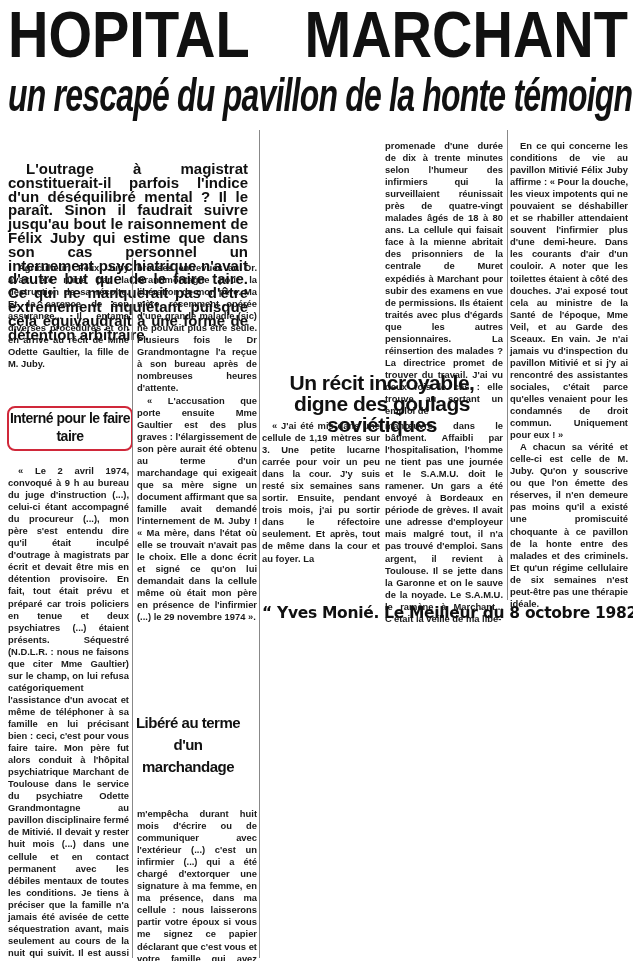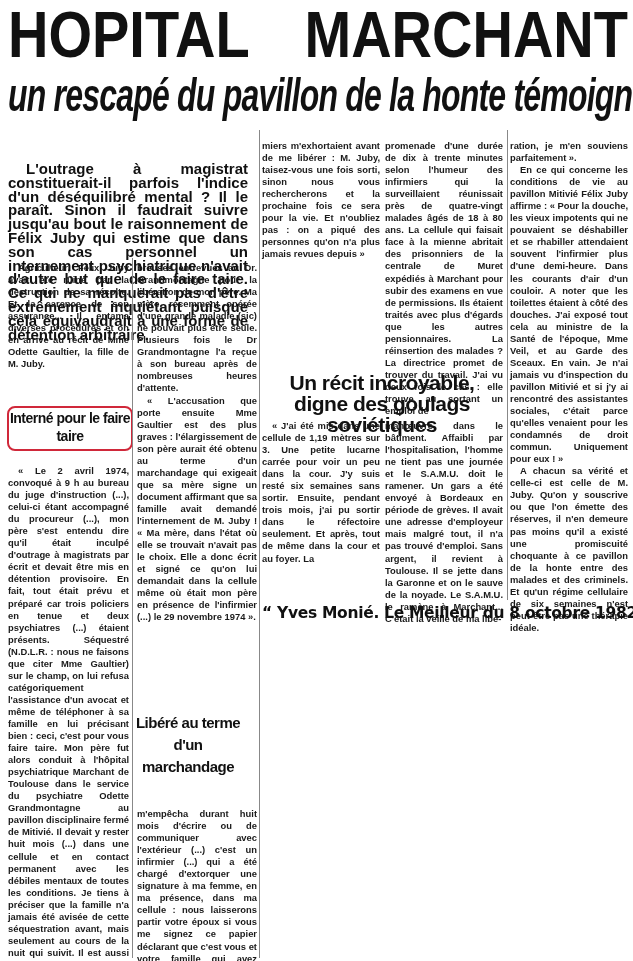--- a/index.html
+++ b/index.html
@@ -80,38 +80,36 @@
 
 <div class="inter-head" style="left:128px; top:712px; width:120px; font-size:15px; line-height:22px;">Libéré au terme d'un marchandage</div>
 
 <div class="col" style="left:137px; top:808px; width:120px;">
   <p class="noindent">m'empêcha durant huit mois d'écrire ou de communiquer avec l'extérieur (...) c'est un infirmier (...) qui a été chargé d'extorquer une signature à ma femme, en ma présence, dans ma cellule : nous laisserons partir votre époux si vous me signez ce papier déclarant que c'est vous et votre famille qui avez demandé l'internement. Ces mêmes infir-</p>
 </div>
 
 <div class="rule" style="left:259px; top:130px; height:828px;"></div>
 
 <div class="col" style="left:262px; top:140px; width:118px;">
-  <p class="noindent">miers m'exhortaient avant de me libérer : M. Juby, taisez-vous une fois sorti, sinon nous vous rechercherons et la prochaine fois ce sera pour la vie. Et n'oubliez pas : on a piqué des personnes qu'on n'a plus jamais revues depuis »</p>
 </div>
 
 <div class="col" style="left:385px; top:140px; width:118px;">
   <p class="noindent">promenade d'une durée de dix à trente minutes selon l'humeur des infirmiers qui la surveillaient réunissait près de quatre-vingt malades âgés de 18 à 80 ans. La cellule qui faisait face à la mienne abritait des prisonniers de la centrale de Muret expédiés à Marchant pour subir des examens en vue de permissions. Ils étaient traités avec plus d'égards que les autres pensionnaires. La réinsertion des malades ? La directrice promet de trouver du travail. J'ai vu deux fois le cas : elle trouve au sortant un emploi de</p>
 </div>
 
 <div class="inter-head" style="left:262px; top:372px; width:240px; font-size:21px; line-height:21px;">Un récit incroyable, digne des goulags soviétiques</div>
 
 <div class="col" style="left:262px; top:420px; width:118px;">
   <p>« J'ai été mis dans une cellule de 1,19 mètres sur 3. Une petite lucarne carrée pour voir un peu dans la cour. J'y suis resté six semaines sans sortir. Ensuite, pendant trois mois, j'ai pu sortir dans le réfectoire seulement. Et après, tout de même dans la cour et au foyer. La</p>
 </div>
 
 <div class="col" style="left:385px; top:420px; width:118px;">
   <p class="noindent">manœuvre dans le bâtiment. Affaibli par l'hospitalisation, l'homme ne tient pas une journée et le S.A.M.U. doit le ramener. Un gars a été envoyé à Bordeaux en période de grèves. Il avait une adresse d'employeur mais malgré tout, il n'a pas trouvé d'emploi. Sans argent, il revient à Toulouse. Il se jette dans la Garonne et on le sauve de la noyade. Le S.A.M.U. le ramène à Marchant... C'était la veille de ma libé-</p>
 </div>
 
 <div class="rule" style="left:507px; top:130px; height:470px;"></div>
 
 <div class="col" style="left:510px; top:140px; width:118px;">
-  <p class="noindent">ration, je m'en souviens parfaitement ».</p>
   <p>En ce qui concerne les conditions de vie au pavillon Mitivié Félix Juby affirme : « Pour la douche, les vieux impotents qui ne pouvaient se déshabiller et se rhabiller attendaient souvent l'infirmier plus d'une demi-heure. Dans les courants d'air d'un couloir. A noter que les toilettes étaient à côté des douches. J'ai exposé tout cela au ministre de la Santé de l'époque, Mme Veil, et au Garde des Sceaux. En vain. Je n'ai jamais vu d'inspection du pavillon Mitivié et si j'y ai rencontré des assistantes sociales, c'était parce qu'elles venaient pour les condamnés de droit commun. Uniquement pour eux ! »</p>
   <p>A chacun sa vérité et celle-ci est celle de M. Juby. Qu'on y souscrive ou que l'on émette des réserves, il n'en demeure pas moins qu'il a existé une promiscuité choquante à ce pavillon de la honte entre des malades et des criminels. Et qu'un régime cellulaire de six semaines n'est peut-être pas une thérapie idéale.</p>
 </div>
 
 <div class="caption">“ Yves Monié. Le Meilleur du 8 octobre 1982. ”</div>
 
 </body></html>

